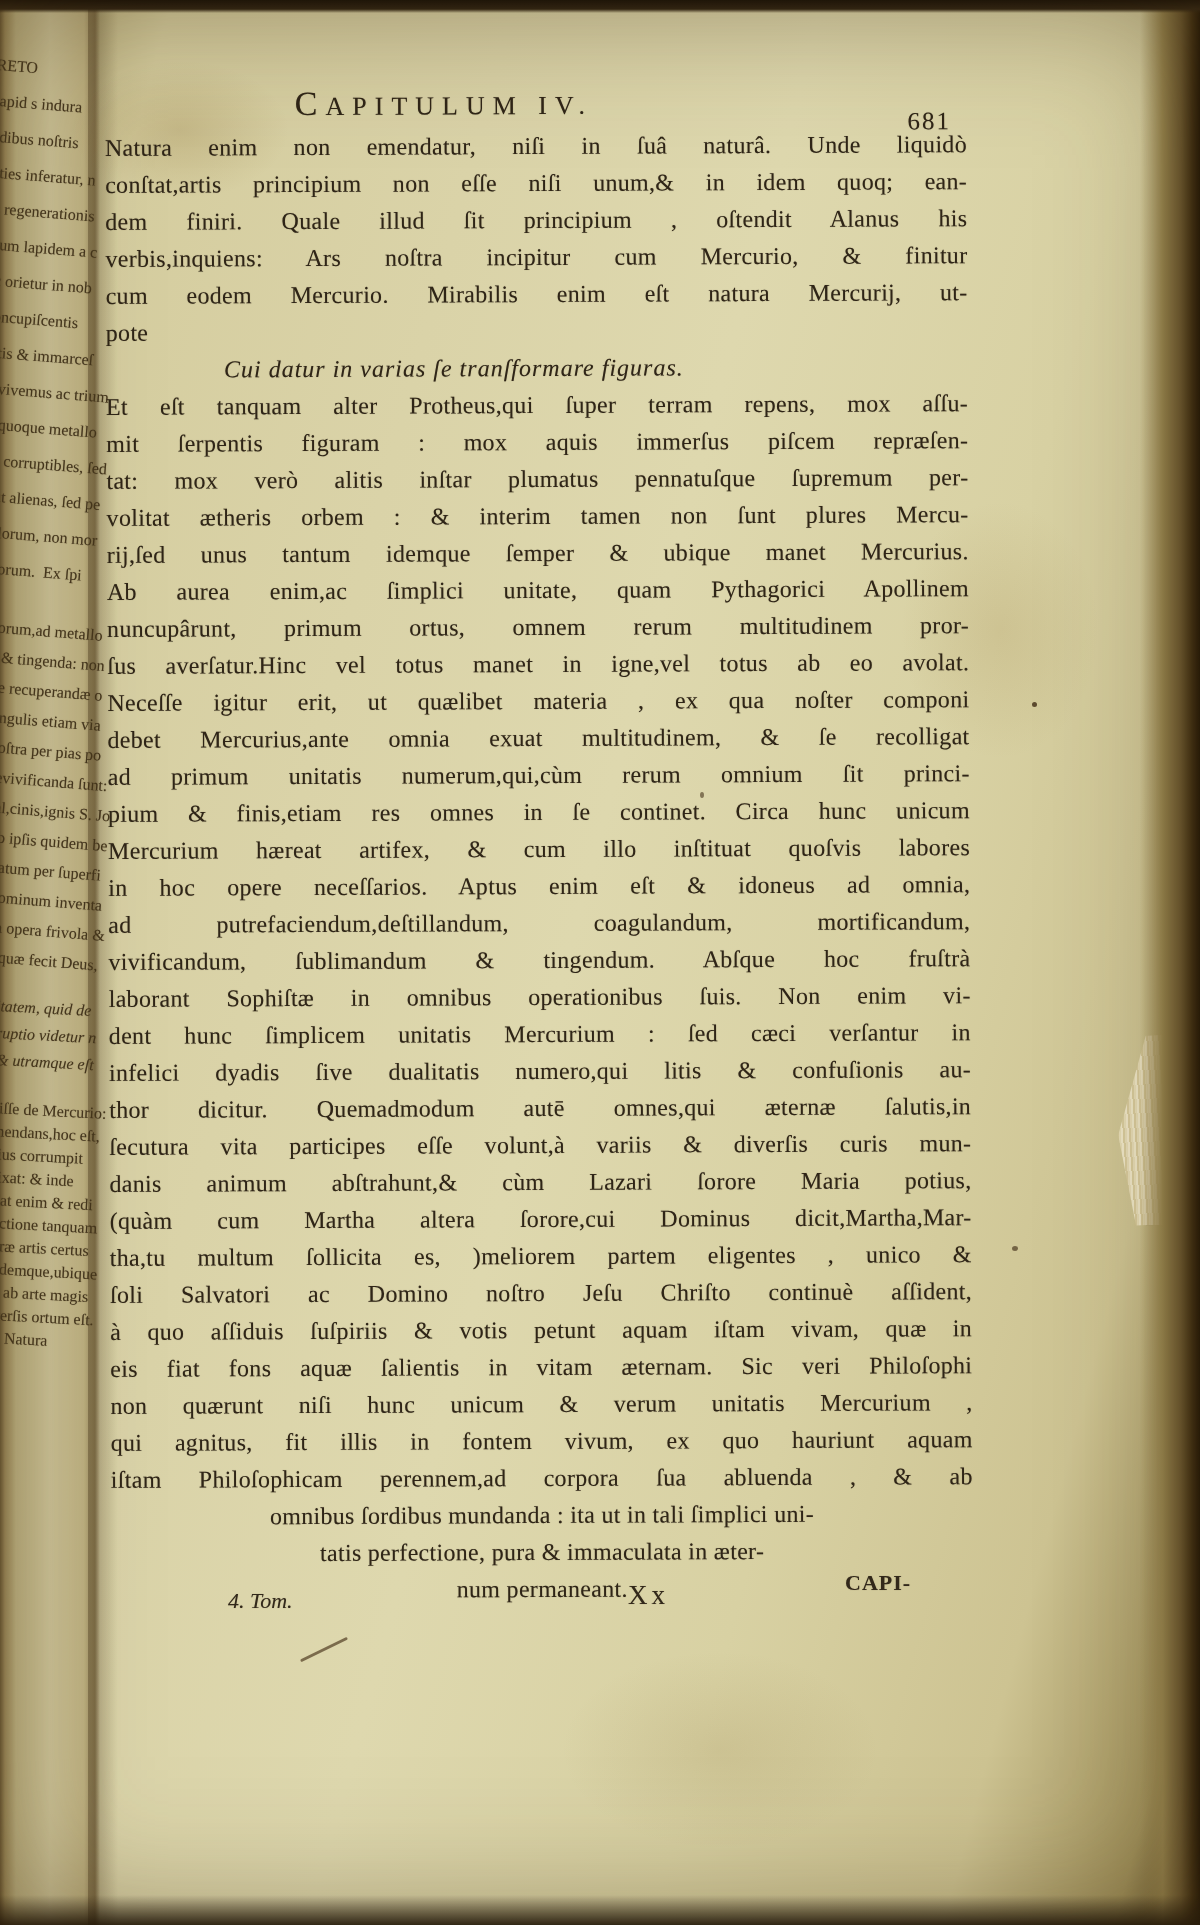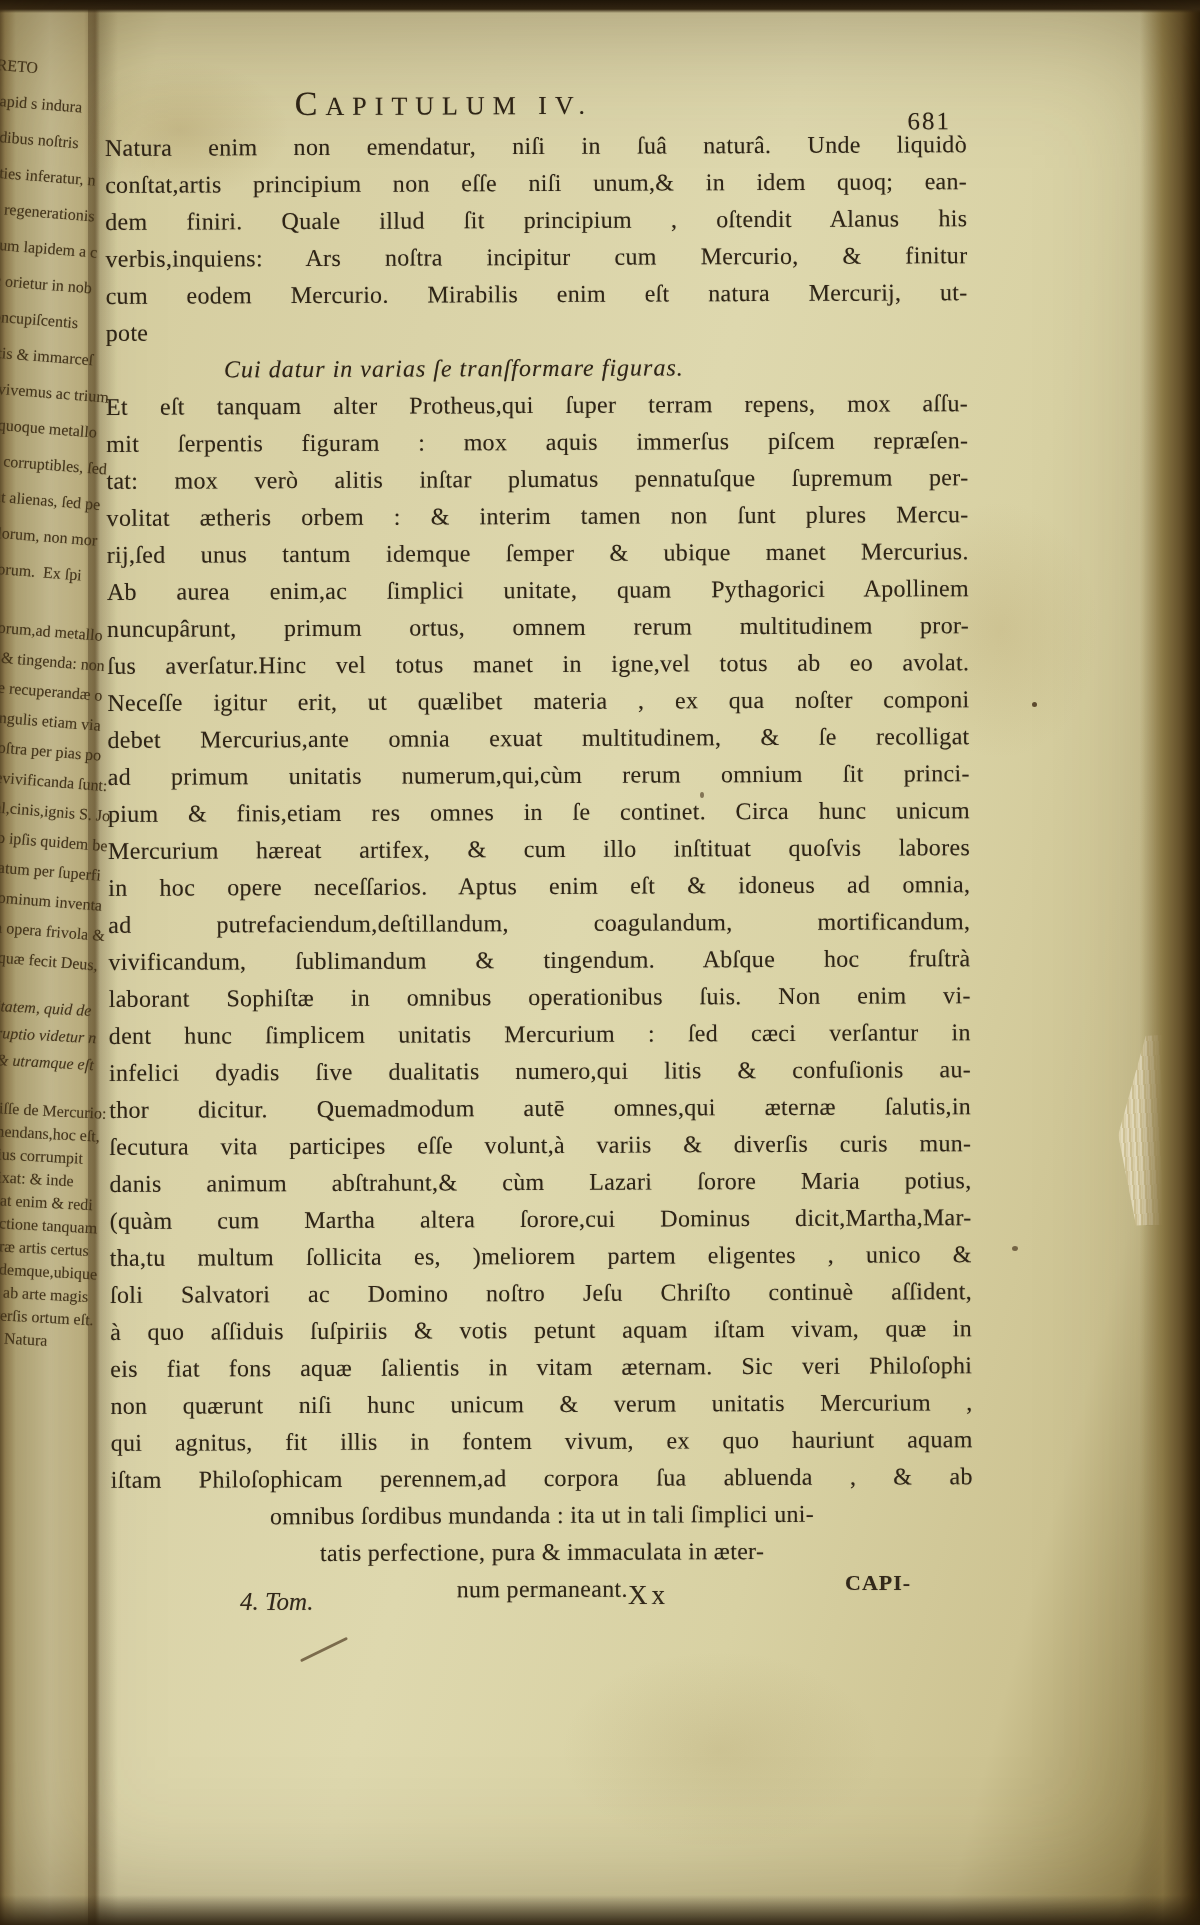--- a/index.html
+++ b/index.html
@@ -45,21 +45,21 @@
   .title { position:absolute; left:190px; top:0; font-size:26px; letter-spacing:8px; }
   .title::first-letter { font-size:34px; }
   .pagenum { position:absolute; right:16px; top:20px; font-size:25px; letter-spacing:2px; }
 
   .bodyline { text-align:justify; text-align-last:justify; }
   .bodyline.center { text-align:center; text-align-last:center; }
   .verse { font-style:italic; padding-left:118px; letter-spacing:1px; }
 
   
   .footer-item { position:absolute; color:#32281a; text-shadow:0 0 1px rgba(50,40,26,.35); }
-  .volume    { left:228px; top:1588px; font-size:25px; font-style:italic;margin-left:12px; }
+  .volume    { left:228px; top:1588px; font-size:22px; font-style:italic; }
   .signature { left:628px; top:1580px; font-size:27px; letter-spacing:4px;text-align:center; }
   .catchword { left:845px; top:1570px; font-size:22px; font-weight:600; letter-spacing:1px; }
 
   
   .pen-stroke { position:absolute; left:298px; top:1648px; width:52px; height:3px;
                 background:#6a583b; border-radius:2px; transform:rotate(-26deg); opacity:.85; }
   .stain { position:absolute; border-radius:50%; pointer-events:none; }
   .stain1 { left:70px;  top:60px;   width:220px; height:140px;
             background:radial-gradient(ellipse, rgba(140,110,50,.22), rgba(140,110,50,0) 70%); }
   .stain2 { left:900px; top:500px;  width:200px; height:260px;

